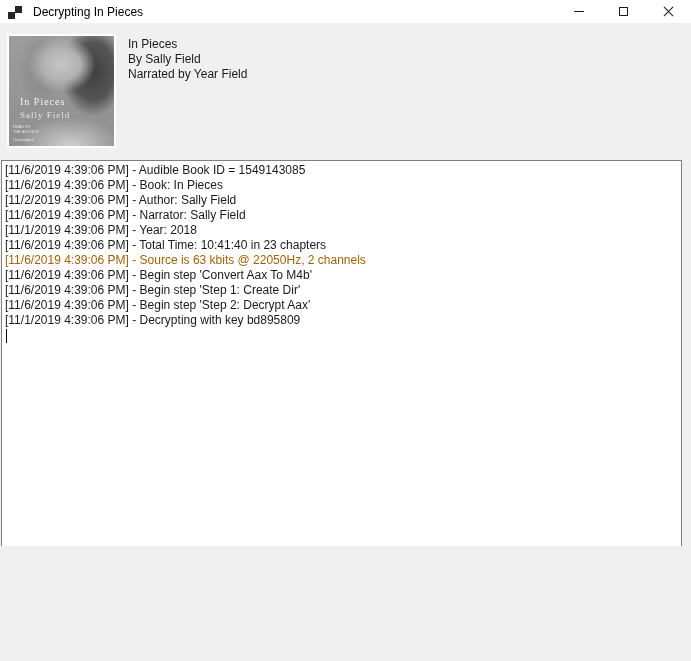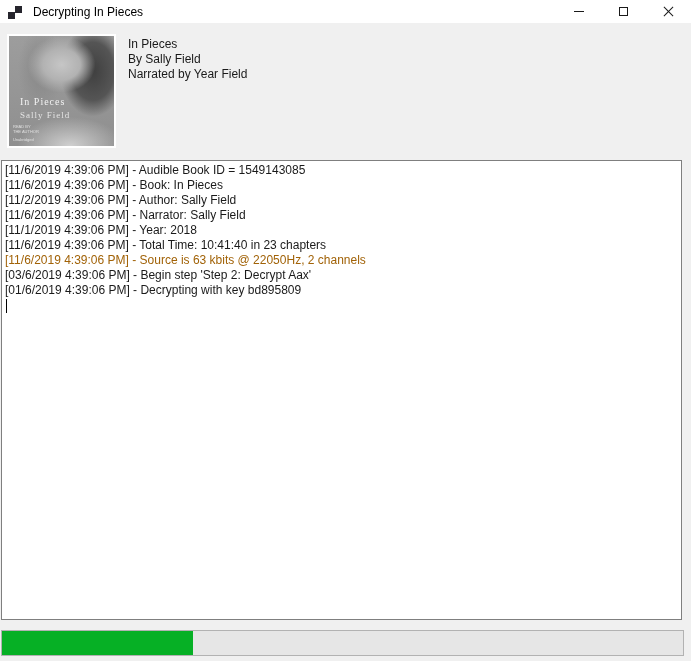--- a/index.html
+++ b/index.html
@@ -1,19 +1,19 @@
 <!DOCTYPE html>
 <html><head>
 <meta charset="utf-8">
 <style>
   * { margin:0; padding:0; box-sizing:border-box; }
   html,body { width:691px; height:661px; }
   body { font-family:"Liberation Sans","DejaVu Sans",sans-serif; background:#f0f0f0; }
 
-  .window { position:relative; width:691px; height:661px; background:#f0f0f0; overflow:hidden; }
+  .window { position:relative; width:691px; height:546px; background:#f0f0f0; overflow:hidden; }
 
   
   .titlebar { position:absolute; left:0; top:0; width:691px; height:23px;
               background:#ffffff; display:flex; align-items:center; }
   .app-icon { position:relative; width:16px; height:16px; margin-left:8px; flex:0 0 auto; }
   .app-icon .sq-big   { position:absolute; right:1px; top:1px;  width:9px; height:9px; background:#26252d; border:1px solid #ffffff; }
   .app-icon .sq-small { position:absolute; left:0;  bottom:1px; width:7px; height:7px; background:#26252d; }
   .win-title { margin-left:9px; font-size:12px; color:#000000; white-space:nowrap; }
   .controls { margin-left:auto; display:flex; height:100%; }
   .ctrl-btn { width:45px; height:100%; display:flex; align-items:center; justify-content:center;
@@ -100,22 +100,24 @@
 
   <div class="logbox">
     <div id="log-lines">
         <div class="log-line">[11/6/2019 4:39:06 PM] - Audible Book ID = 1549143085</div>
         <div class="log-line">[11/6/2019 4:39:06 PM] - Book: In Pieces</div>
         <div class="log-line">[11/2/2019 4:39:06 PM] - Author: Sally Field</div>
         <div class="log-line">[11/6/2019 4:39:06 PM] - Narrator: Sally Field</div>
         <div class="log-line">[11/1/2019 4:39:06 PM] - Year: 2018</div>
         <div class="log-line">[11/6/2019 4:39:06 PM] - Total Time: 10:41:40 in 23 chapters</div>
         <div class="log-line error">[11/6/2019 4:39:06 PM] - Source is 63 kbits @ 22050Hz, 2 channels</div>
-        <div class="log-line">[03/6/2019 4:39:06 PM] - Begin step 'Step 2: Decrypt Aax'</div>
-        <div class="log-line">[01/6/2019 4:39:06 PM] - Decrypting with key bd895809</div>
+        <div class="log-line">[11/6/2019 4:39:06 PM] - Begin step 'Convert Aax To M4b'</div>
+        <div class="log-line">[11/6/2019 4:39:06 PM] - Begin step 'Step 1: Create Dir'</div>
+        <div class="log-line">[11/6/2019 4:39:06 PM] - Begin step 'Step 2: Decrypt Aax'</div>
+        <div class="log-line">[11/1/2019 4:39:06 PM] - Decrypting with key bd895809</div>
       </div>
     <div class="caret-line">
       <span class="caret"></span>
     </div>
   </div>
 
   <div class="progressbar" style="background: rgb(230, 230, 230);">
     <div class="progress-fill" style="width: 28%; background: rgb(6, 176, 37);"></div>
   </div>
 

